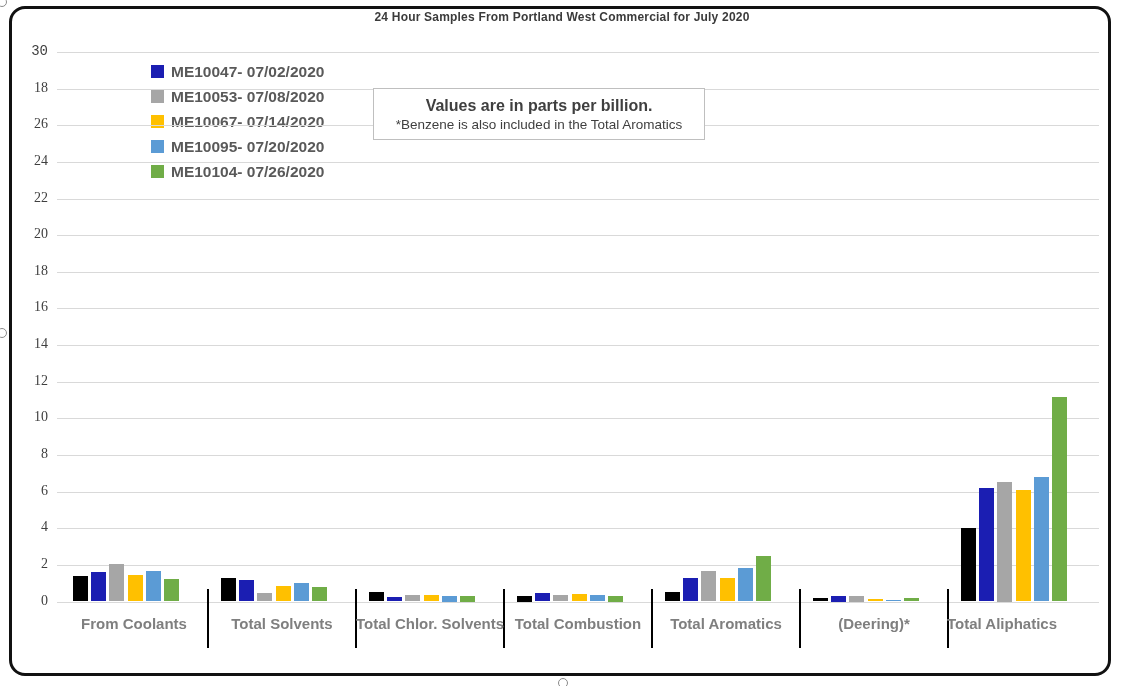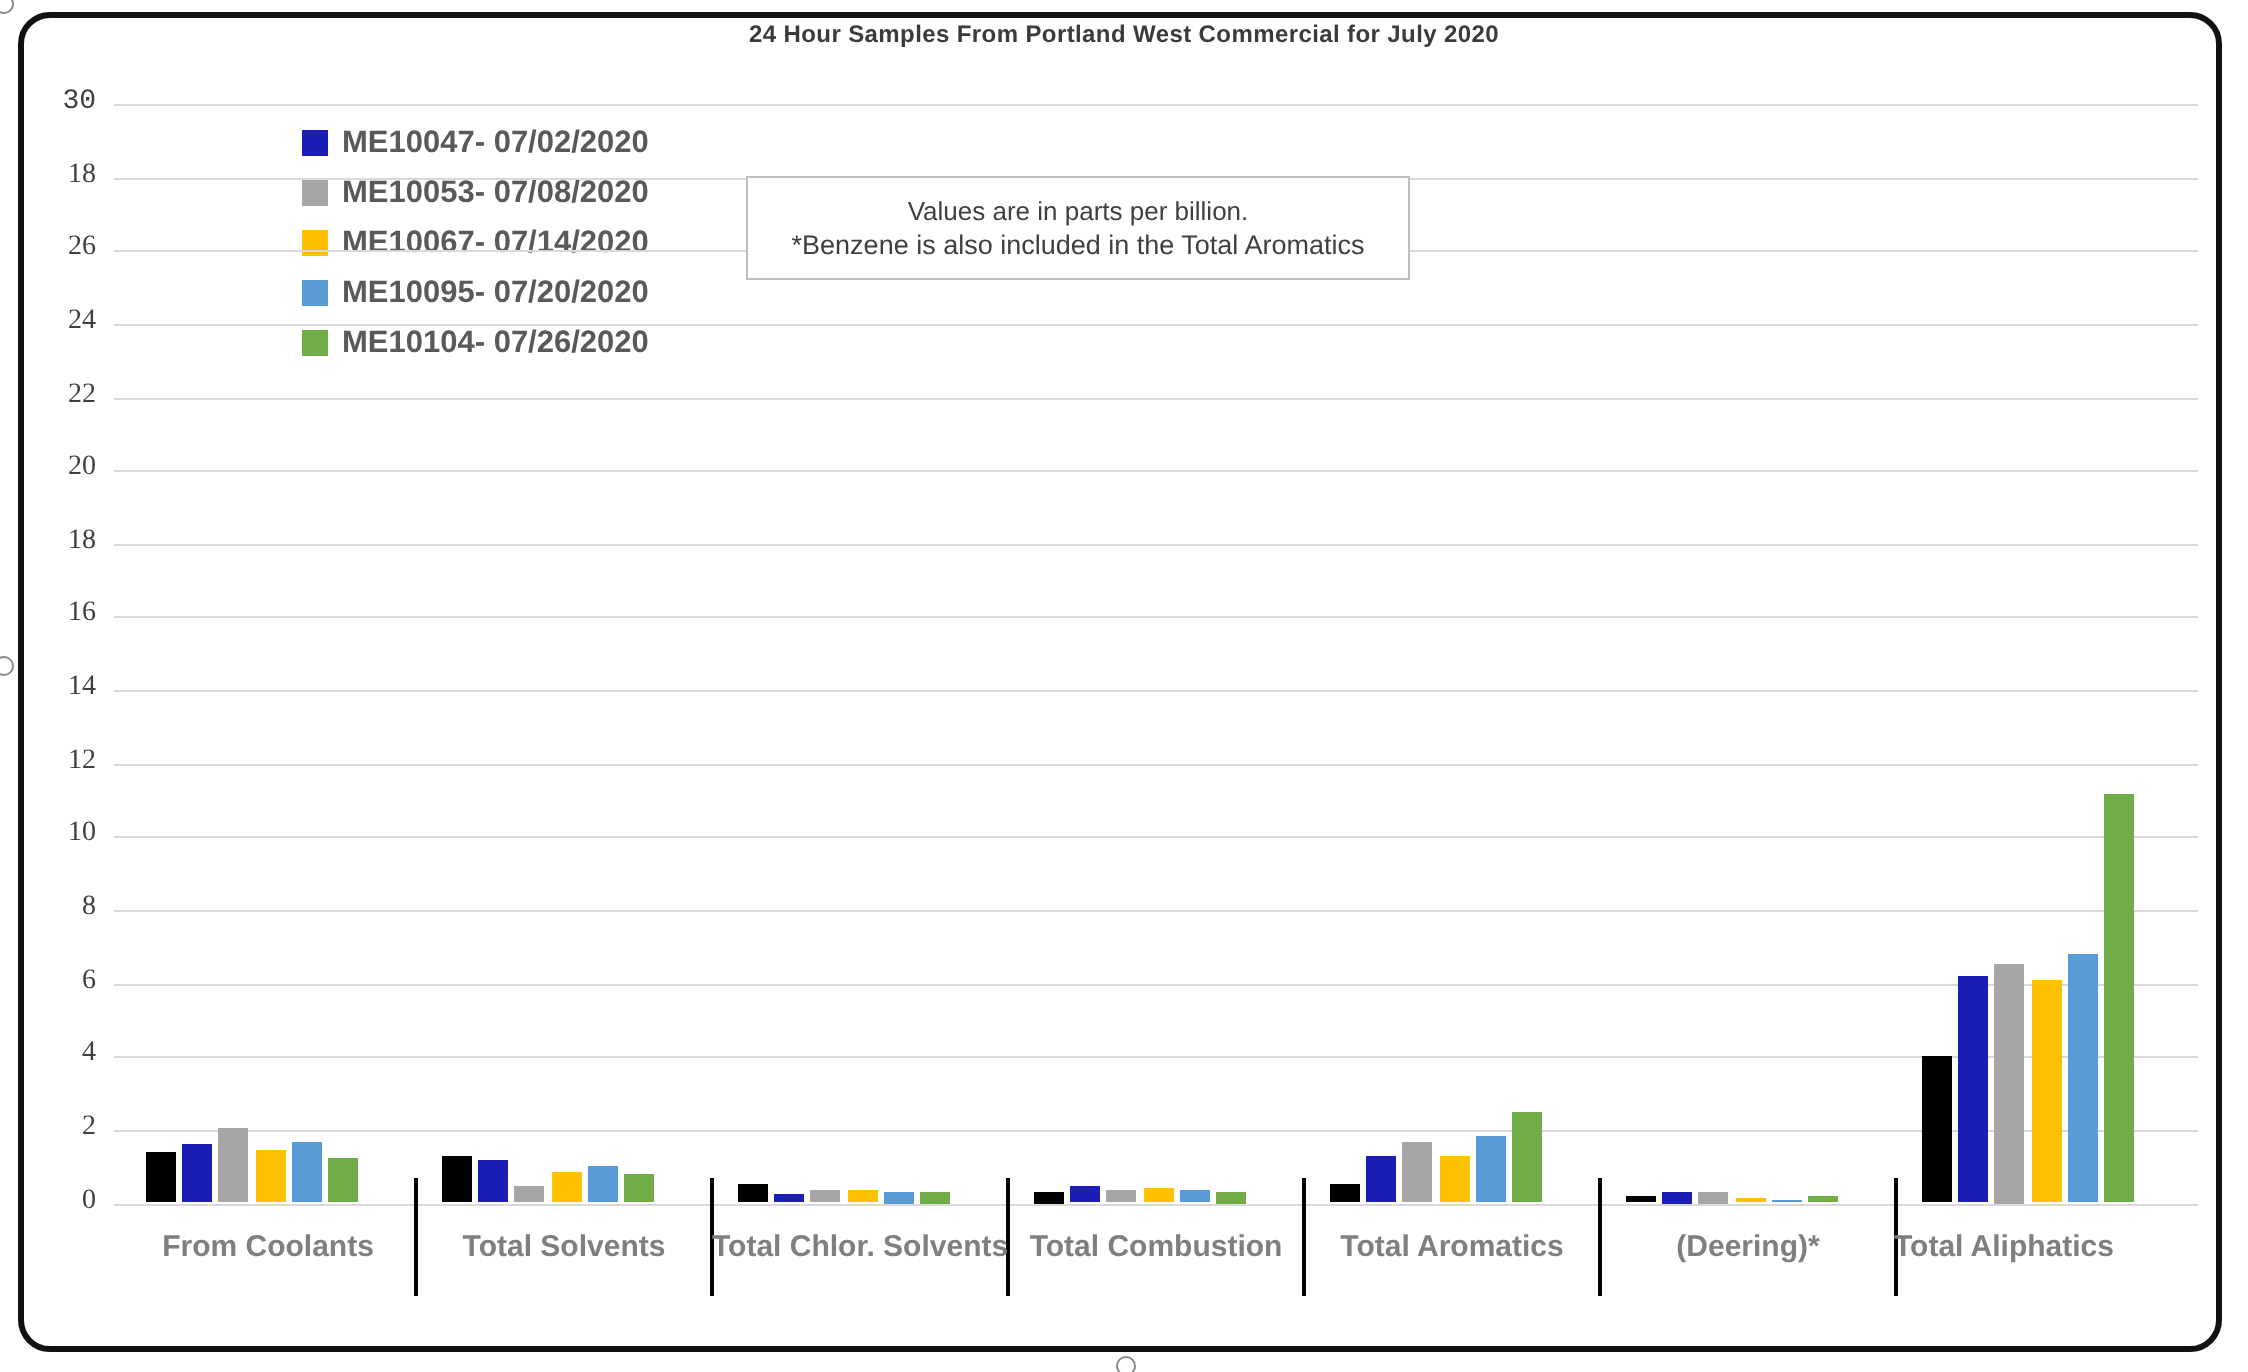--- a/index.html
+++ b/index.html
@@ -18,21 +18,21 @@
   .legend{position:absolute;left:151px;top:59px;}
   .legend-item{display:flex;align-items:center;height:25px;cursor:default;}
   .legend-swatch{width:13px;height:13px;margin-right:7px;flex:0 0 auto;}
   .legend-label{font-size:15.5px;font-weight:bold;color:#595959;white-space:nowrap;}
   .annotation-box{
     position:absolute;left:373px;top:88px;width:330px;height:50px;
     background:#ffffff;border:1px solid #bfbfbf;
     display:flex;flex-direction:column;justify-content:center;align-items:center;
     z-index:5;
   }
-  .annotation-line1{font-size:13px;font-weight:normal;color:#3f3f3f;}
+  .annotation-line1{font-size:16px;font-weight:bold;color:#3f3f3f;}
   .annotation-line2{font-size:13.5px;color:#3f3f3f;margin-top:2px;}
   .gridline{position:absolute;left:57px;width:1042px;height:1px;background:#d9d9d9;}
   .ytick-label{
     position:absolute;width:34px;text-align:right;
     font-family:"Liberation Serif",serif;font-size:14px;color:#3f3f3f;
   }
   .bar{position:absolute;}
   .cat-divider{position:absolute;width:2px;background:#000000;top:589px;height:59px;}
   .cat-label{
     position:absolute;top:615px;width:148px;text-align:center;

